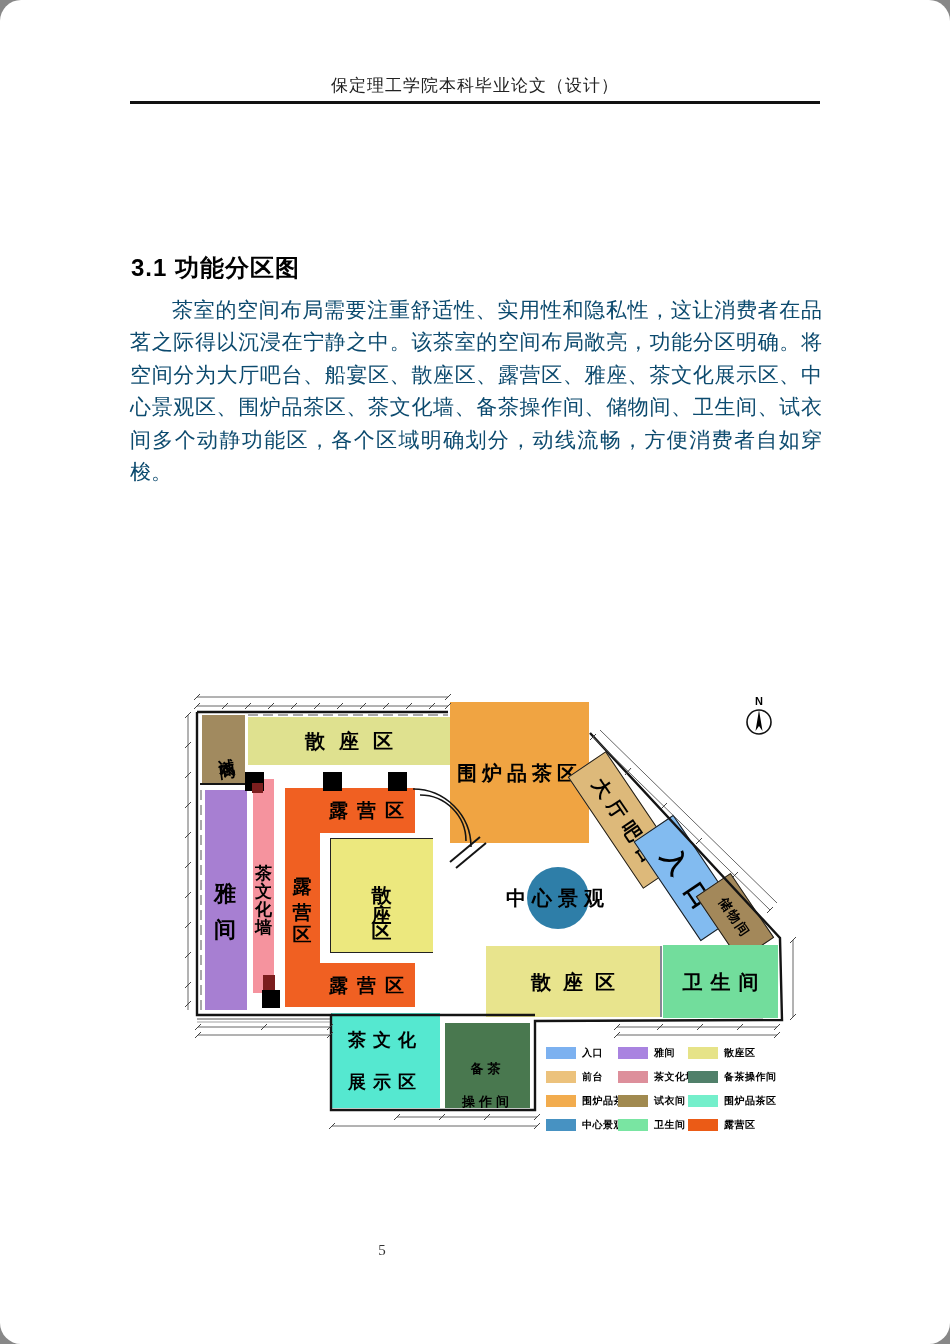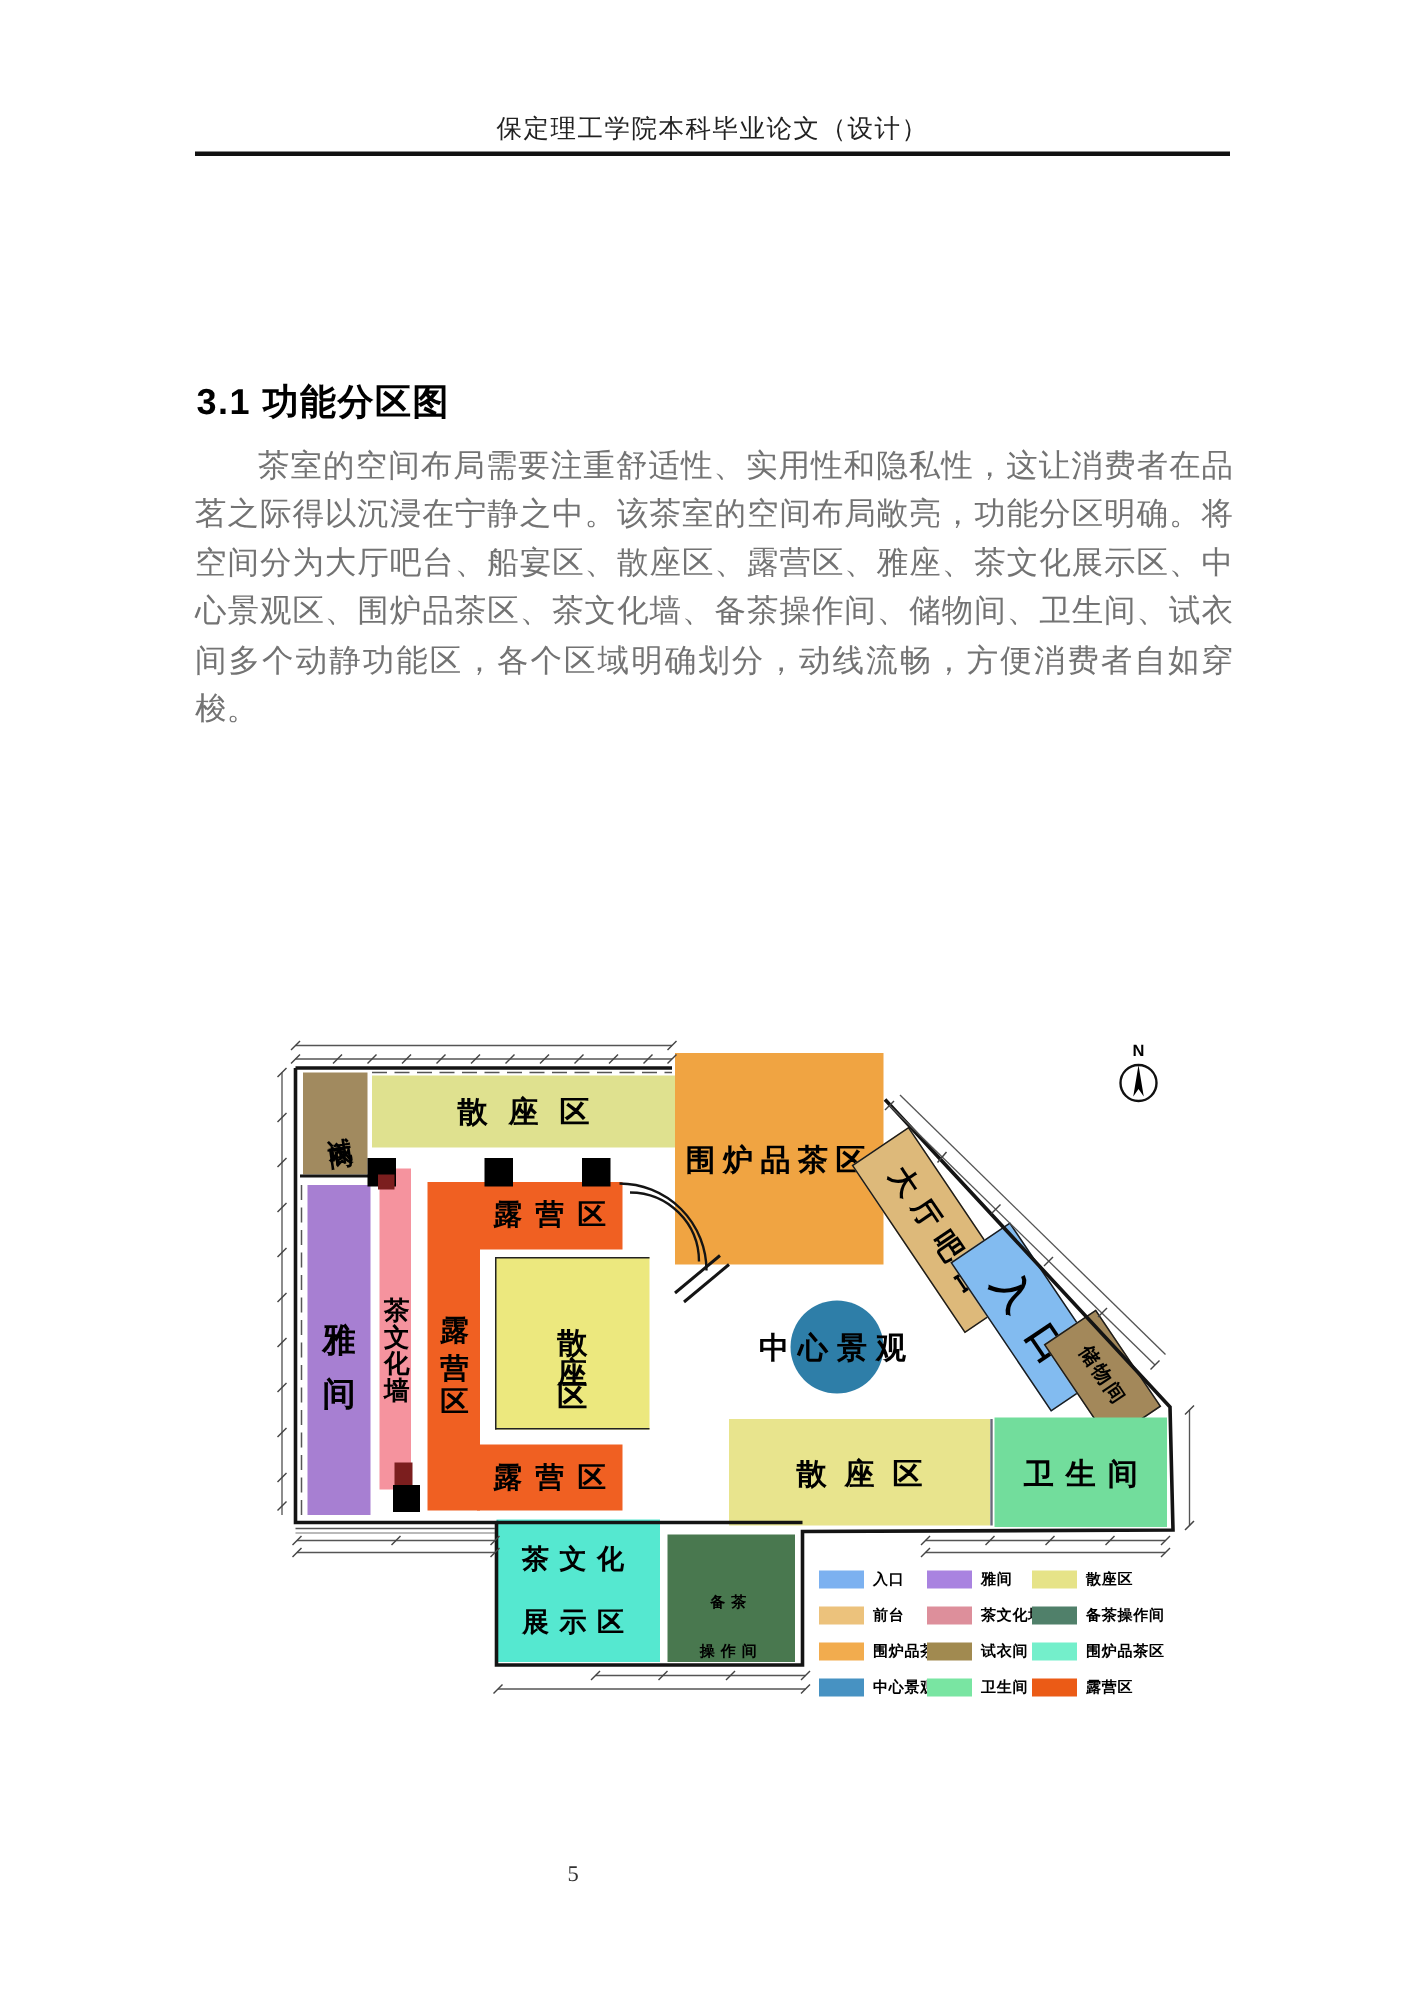--- a/index.html
+++ b/index.html
@@ -1,39 +1,39 @@
 <!DOCTYPE html>
 <html><head>
 <meta charset="utf-8">
 <style>
   * { margin:0; padding:0; box-sizing:border-box; }
   html,body { background:#888; }
   .page {
     position:relative; width:950px; height:1344px; margin:0 auto;
     background:#ffffff; overflow:hidden;
-    font-family:"Liberation Serif","DejaVu Serif",serif; color:#1a1a1a;
+    font-family:"Liberation Serif","DejaVu Serif",serif; color:#1a1a1a;border-radius:21px;
   }
   .running-head {
     position:absolute; top:74px; left:130px; width:690px;
     text-align:center; font-size:17px; letter-spacing:1px; color:#222;
   }
   .head-rule { position:absolute; top:101px; left:130px; width:690px; height:2.5px; background:#111; }
   .chapter-title {
     position:absolute; top:180px; left:0; width:950px; text-align:center;
     font-family:"Liberation Sans","DejaVu Sans",sans-serif;
     font-weight:700; font-size:24px; letter-spacing:1px; color:#000;
   }
   .section-heading {
     position:absolute; top:252px; left:131px;
     font-family:"Liberation Sans","DejaVu Sans",sans-serif;
     font-weight:700; font-size:24px; color:#000; letter-spacing:1px;
   }
   .bodytext {
     position:absolute; top:294px; left:130px; width:692px;
-    font-size:21px; line-height:32.4px; text-align:justify; color:#737373;
+    font-size:21px; line-height:32.4px; text-align:justify; color:#0c4a6e;
   }
   .bodytext p { text-indent:2em; margin:0; }
   .page-number { position:absolute; top:1242px; left:362px; width:40px; text-align:center; font-size:15px; color:#333; }
 
   
   .plan { position:absolute; left:180px; top:685px; width:640px; height:470px; }
   .zone { position:absolute; display:flex; align-items:center; justify-content:center; z-index:1; }
   .zl { font-family:"DejaVu Serif","Liberation Serif",serif; font-weight:700; color:#000; line-height:1; }
   .vert { writing-mode:vertical-rl; text-orientation:upright; }
   .plan svg.overlay { position:absolute; left:0; top:0; z-index:2; pointer-events:none; }
@@ -128,21 +128,21 @@
     </div>
 
     <div class="zone" style="left: 151px; top: 328px; width: 109px; height: 95px; background: rgb(85, 232, 208);">
       <span class="zl lines2" style="font-size:18px; letter-spacing:7px; line-height:42px;">
         <span>茶文化</span><br>
         <span>展示区</span>
       </span>
     </div>
 
     <div class="zone" style="left: 265px; top: 338px; width: 85px; height: 85px; background: rgb(73, 120, 79);">
-      <span class="zl lines2" style="font-size:10px; letter-spacing:4px; line-height:33px;margin-top:38px;">
+      <span class="zl lines2" style="font-size:13px; letter-spacing:4px; line-height:33px;margin-top:38px;">
         <span>备茶</span><br>
         <span>操作间</span>
       </span>
     </div>
 
     <div class="compass" style="left:563px; top:10px; width:32px;">
       <div class="n">N</div>
       <svg width="30" height="30" viewBox="0 0 30 30">
         <circle cx="15" cy="15" r="12" fill="none" stroke="#111" stroke-width="1.6"></circle>
         <polygon points="15,3 11.5,24 15,19 18.5,24" fill="#000"></polygon>

